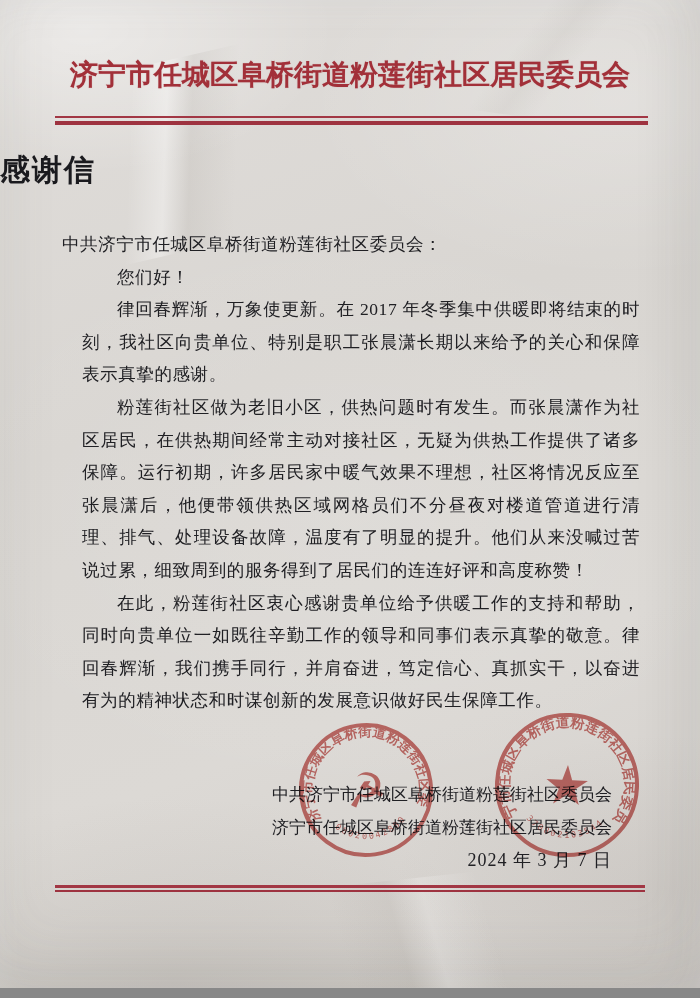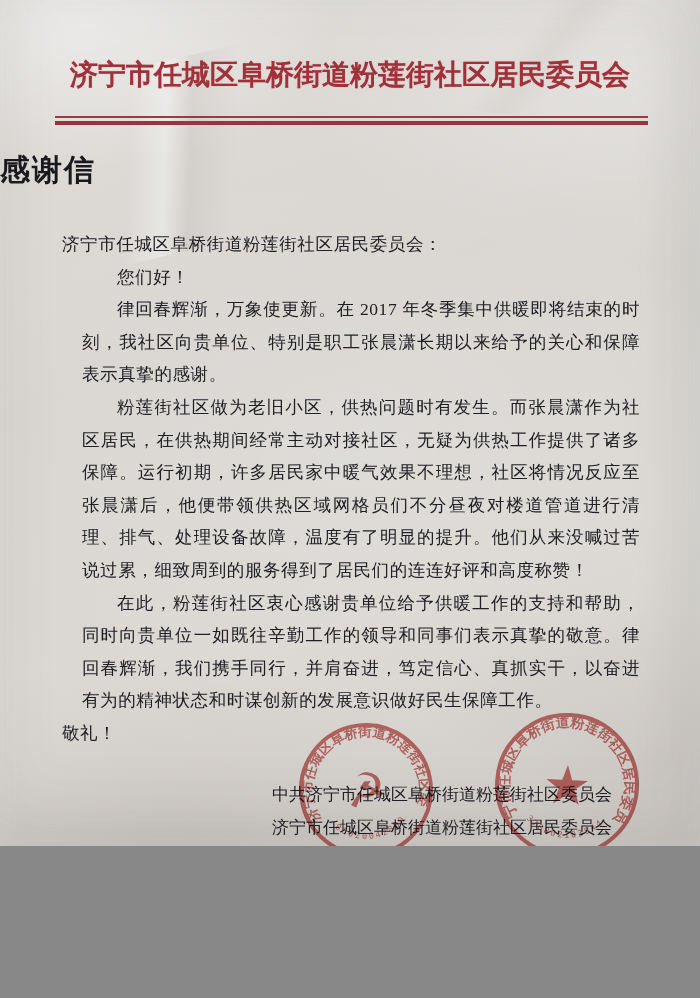--- a/index.html
+++ b/index.html
@@ -1,17 +1,17 @@
 <!DOCTYPE html>
 <html><head>
 <meta charset="utf-8">
 <style>
   html,body{margin:0;padding:0;background:#888;}
   .photo{
-    position:relative;width:700px;height:846px;overflow:hidden;
+    position:relative;width:700px;height:988px;overflow:hidden;
     font-family:"Liberation Serif","DejaVu Serif",serif;
     background:
       radial-gradient(ellipse 420px 240px at 12% 3%, rgba(255,255,255,.40), transparent 60%),
       radial-gradient(ellipse 520px 300px at 88% 10%, rgba(255,255,255,.22), transparent 60%),
       radial-gradient(ellipse 620px 420px at 50% 52%, rgba(255,255,255,.10), transparent 70%),
       radial-gradient(ellipse 520px 280px at 25% 99%, rgba(125,118,110,.12), transparent 65%),
       radial-gradient(ellipse 420px 240px at 95% 90%, rgba(125,118,110,.10), transparent 65%),
       linear-gradient(160deg,#e0ddda 0%,#d9d6d2 38%,#dcd9d5 68%,#d3cfcb 100%);
     box-shadow:inset 0 -36px 60px rgba(90,85,80,.10), inset -24px 0 50px rgba(120,115,110,.07), inset 0 10px 30px rgba(255,255,255,.18);
   }
@@ -84,26 +84,25 @@
   <h1 class="letterhead">济宁市任城区阜桥街道粉莲街社区居民委员会</h1>
 
   <div class="head-rule">
     <div class="thin"></div>
     <div class="thick"></div>
   </div>
 
   <h2 class="letter-title">感谢信</h2>
 
   <div class="letter-body">
-    <p>济宁市任城区阜桥街道粉莲街社区居民委员会：</p>
+    <p>中共济宁市任城区阜桥街道粉莲街社区委员会：</p>
     <p class="indent">您们好！</p>
     <p class="indent">律回春辉渐，万象使更新。在 2017 年冬季集中供暖即将结束的时刻，我社区向贵单位、特别是职工张晨潇长期以来给予的关心和保障表示真挚的感谢。</p>
     <p class="indent">粉莲街社区做为老旧小区，供热问题时有发生。而张晨潇作为社区居民，在供热期间经常主动对接社区，无疑为供热工作提供了诸多保障。运行初期，许多居民家中暖气效果不理想，社区将情况反应至张晨潇后，他便带领供热区域网格员们不分昼夜对楼道管道进行清理、排气、处理设备故障，温度有了明显的提升。他们从来没喊过苦说过累，细致周到的服务得到了居民们的连连好评和高度称赞！</p>
     <p class="indent">在此，粉莲街社区衷心感谢贵单位给予供暖工作的支持和帮助，同时向贵单位一如既往辛勤工作的领导和同事们表示真挚的敬意。律回春辉渐，我们携手同行，并肩奋进，笃定信心、真抓实干，以奋进有为的精神状态和时谋创新的发展意识做好民生保障工作。</p>
-    <p>敬礼！</p>
   </div>
 
   <div class="signature">
     <p>中共济宁市任城区阜桥街道粉莲街社区委员会</p>
     <p>济宁市任城区阜桥街道粉莲街社区居民委员会</p>
     <p class="date">2024 年 3 月 7 日</p>
   </div>
 
   <svg class="stamp stamp-left" width="140" height="140" viewBox="0 0 140 140">
     <circle class="seal-ring" cx="70" cy="70" r="65" stroke-width="4"></circle>

